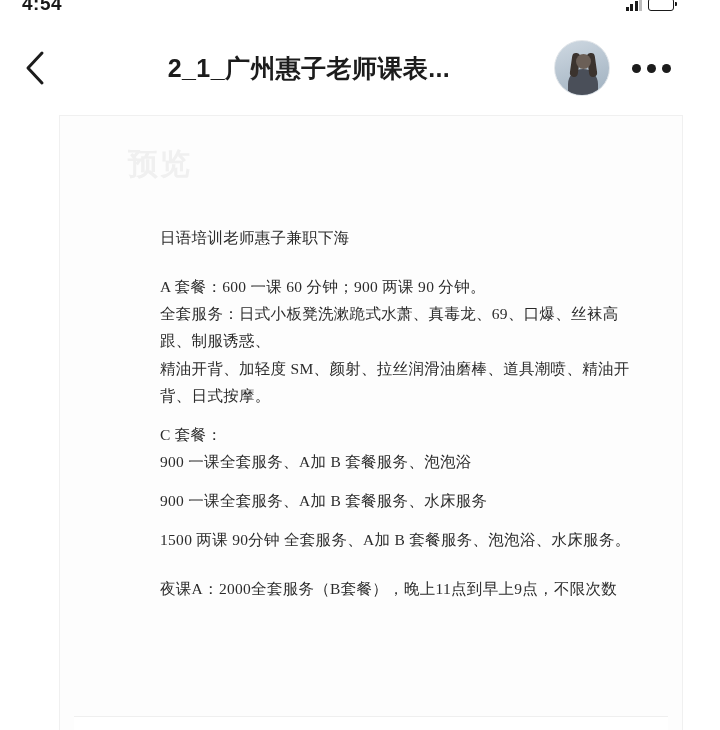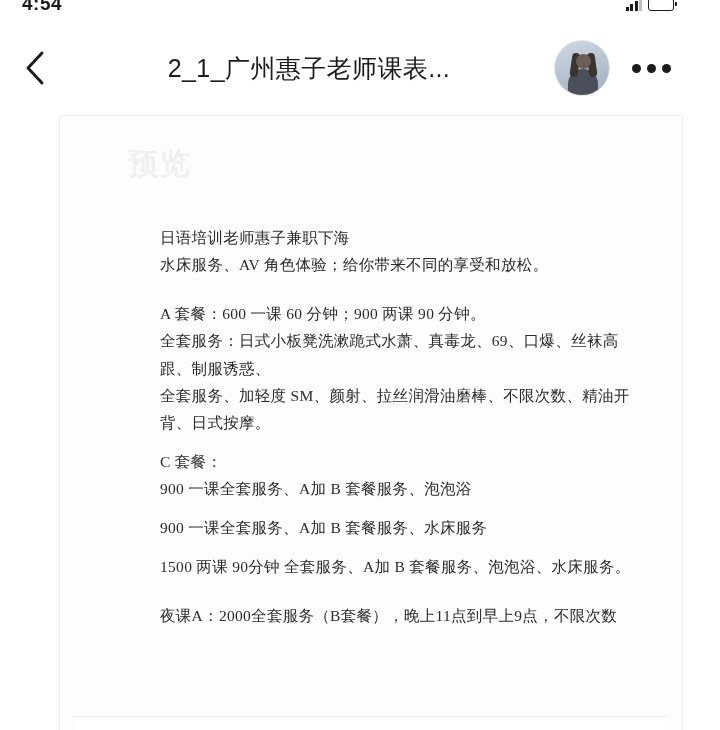--- a/index.html
+++ b/index.html
@@ -98,21 +98,21 @@
     align-items: center;
     justify-content: flex-start;
     cursor: pointer;
     flex: 0 0 auto;
   }
   .back-btn svg { display: block; }
   .nav-title {
     flex: 1 1 auto;
     text-align: center;
     font-size: 25px;
-    font-weight: normal;
+    font-weight: bold;
     color: #1c1c1c;
     letter-spacing: 0.4px;
     white-space: nowrap;
     overflow: hidden;
     text-overflow: ellipsis;
     padding-left: 6px;
   }
   .avatar {
     flex: 0 0 auto;
     width: 56px;
@@ -262,25 +262,24 @@
       <span></span>
       <span></span>
     </div>
   </div>
 
   <div class="content-area">
     <div class="doc-card">
       <div class="watermark">预览</div>
       <div class="doc-body">
         <div class="doc-line">日语培训老师惠子兼职下海</div>
-        <div class="doc-line">水床服务、AV 角色体验；给你带来不同的享受和放松。</div>
         <div class="spacer-md"></div>
         <div class="doc-line">A 套餐：600 一课 60 分钟；900 两课 90 分钟。</div>
         <div class="doc-line">全套服务：日式小板凳洗漱跪式水萧、真毒龙、69、口爆、丝袜高跟、制服诱惑、</div>
-        <div class="doc-line">全套服务、加轻度 SM、颜射、拉丝润滑油磨棒、不限次数、精油开背、日式按摩。</div>
+        <div class="doc-line">精油开背、加轻度 SM、颜射、拉丝润滑油磨棒、道具潮喷、精油开背、日式按摩。</div>
         <div class="spacer-sm"></div>
         <div class="doc-line">C 套餐：</div>
         <div class="doc-line">900 一课全套服务、A加 B 套餐服务、泡泡浴</div>
         <div class="spacer-sm"></div>
         <div class="doc-line">900 一课全套服务、A加 B 套餐服务、水床服务</div>
         <div class="spacer-sm"></div>
         <div class="doc-line">1500 两课 90分钟 全套服务、A加 B 套餐服务、泡泡浴、水床服务。</div>
         <div class="spacer-md"></div>
         <div class="doc-line">夜课A：2000全套服务（B套餐），晚上11点到早上9点，不限次数</div>
 

